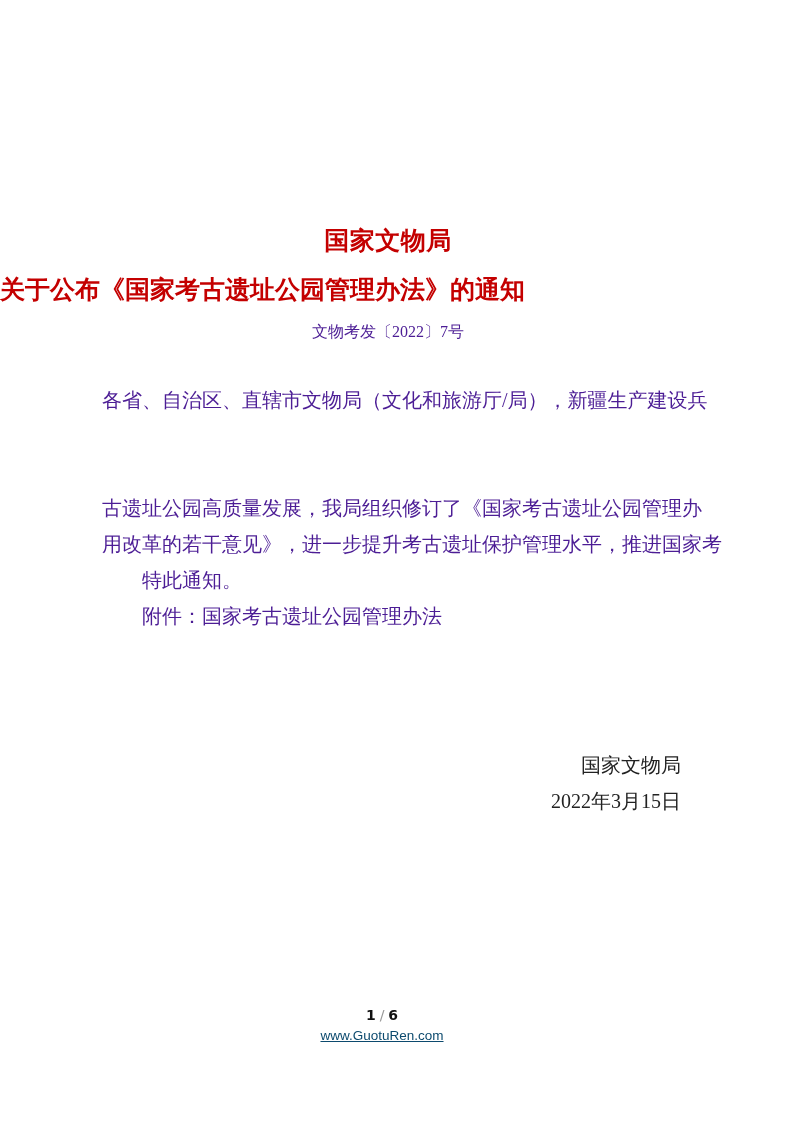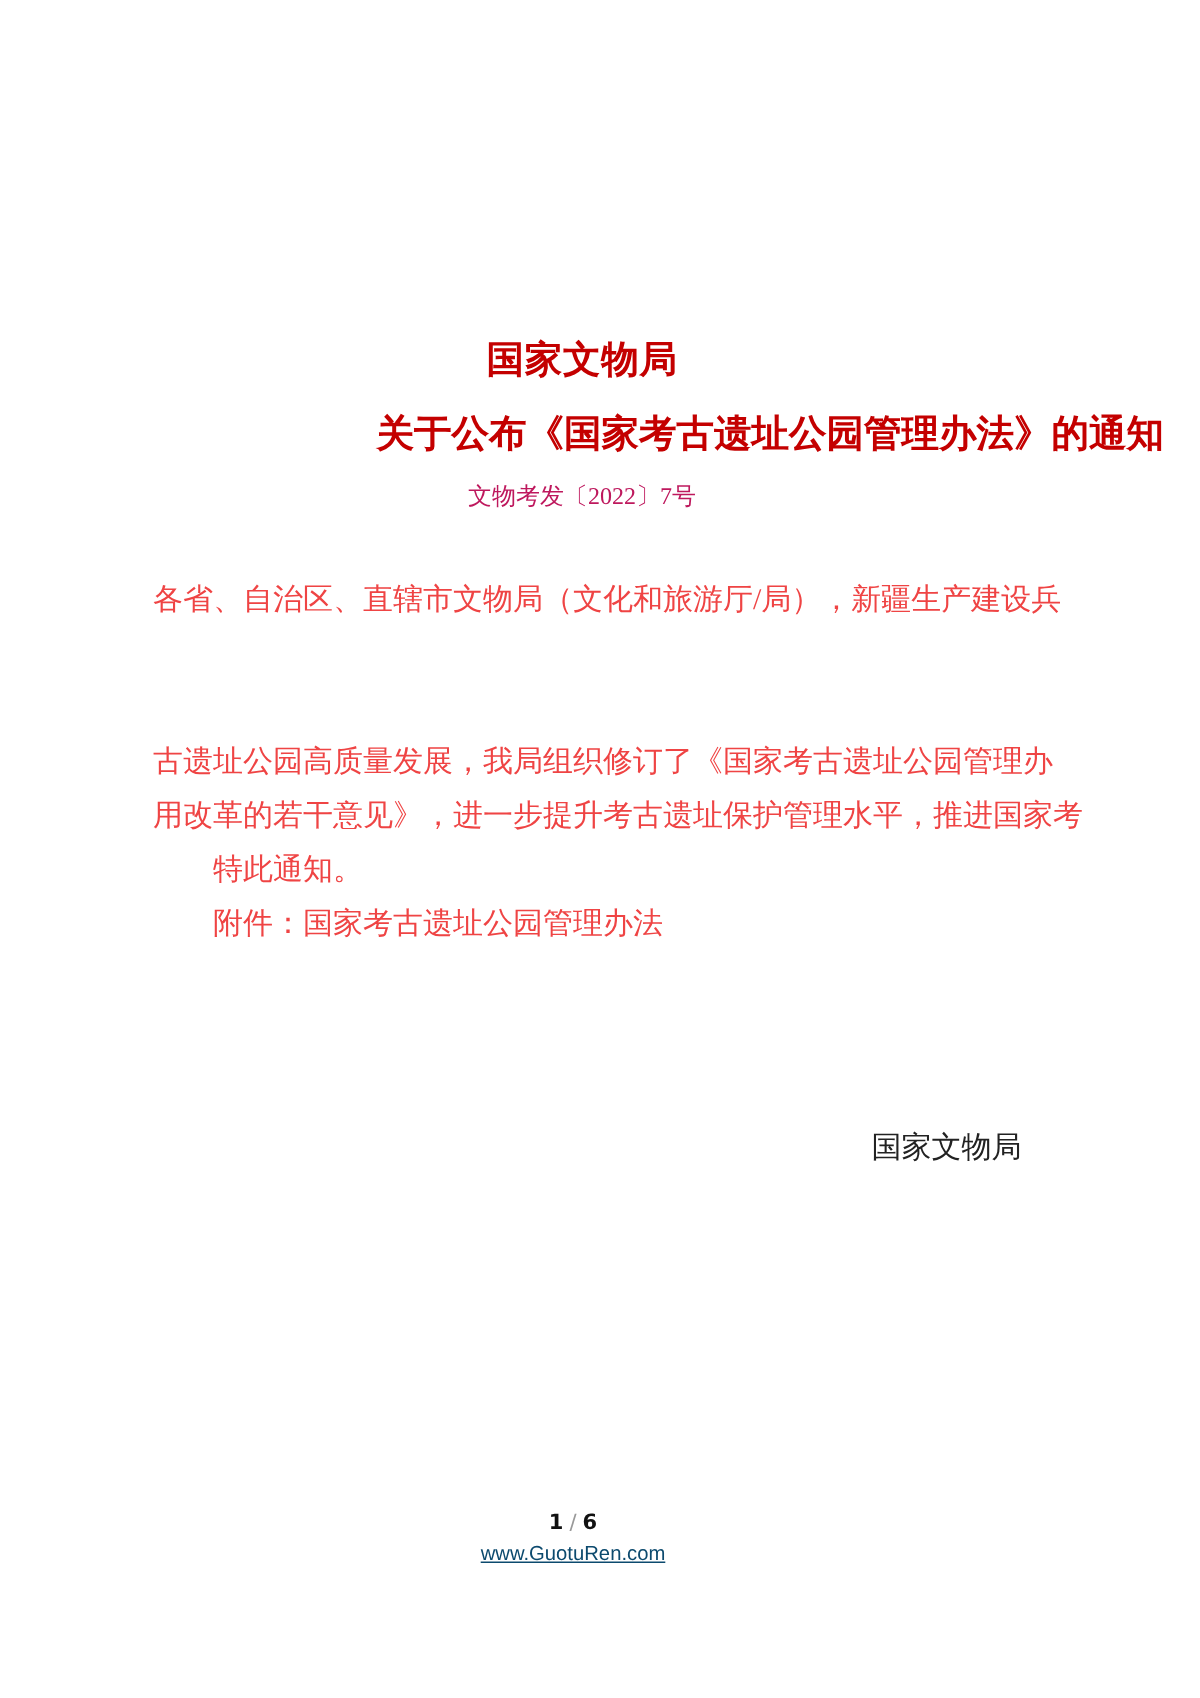--- a/index.html
+++ b/index.html
@@ -26,42 +26,42 @@
     font-size: 25px;
     line-height: 32px;
     color: #C40000;
     letter-spacing: 0.5px;
   }
   .title2 {
     position: absolute;
     top: 272px;
     left: 0;
     right: 0;
-    text-align: right;
+    text-align: left;
     font-family: "Liberation Sans", sans-serif;
     font-weight: 700;
     font-size: 25px;
     line-height: 34px;
     color: #C40000;
   }
   .docnum {
     position: absolute;
     top: 320px;
     left: 0;
     right: 0;
     text-align: center;
     font-size: 16px;
     line-height: 24px;
-    color: #be185d;
+    color: #4c1d95;
   }
   .textblock {
     position: absolute;
     left: 102px;
     right: 100px;
-    color: #ef4444;
+    color: #4c1d95;
     font-size: 20px;
   }
   .textblock .line {
     line-height: 36px;
     white-space: nowrap;
   }
   .salutation { top: 382px; }
   .para { top: 490px; }
   .indent { text-indent: 2em; }
   .signature {
@@ -119,20 +119,21 @@
 
   <div class="textblock para">
     <div class="line">古遗址公园高质量发展，我局组织修订了《国家考古遗址公园管理办</div>
     <div class="line">用改革的若干意见》，进一步提升考古遗址保护管理水平，推进国家考</div>
     <div class="line indent">特此通知。</div>
     <div class="line indent">附件：国家考古遗址公园管理办法</div>
   </div>
 
   <div class="signature">
     <div class="line">国家文物局</div>
+    <div class="line">2022年3月15日</div>
   </div>
 
   <div class="footer">
     <div class="pagenum">
       <span class="num">1</span><span class="sep">/</span><span class="num">6</span>
     </div>
     <a class="link" href="#">www.GuotuRen.com</a>
   </div>
 
 </div>

